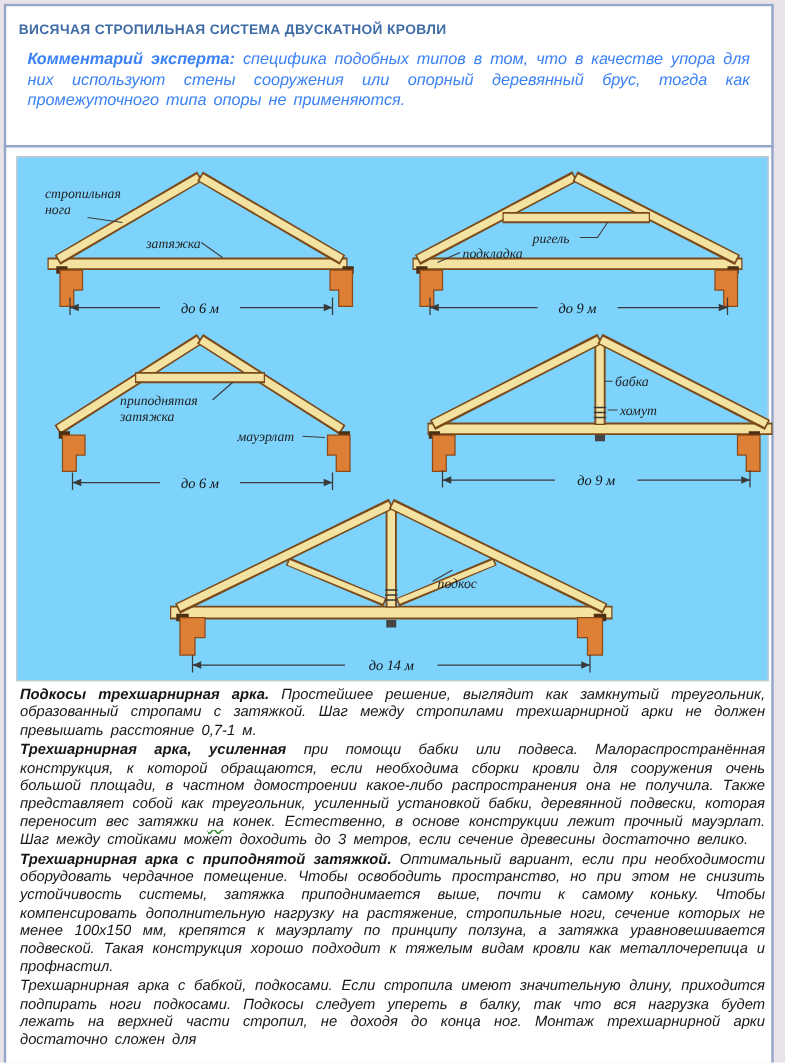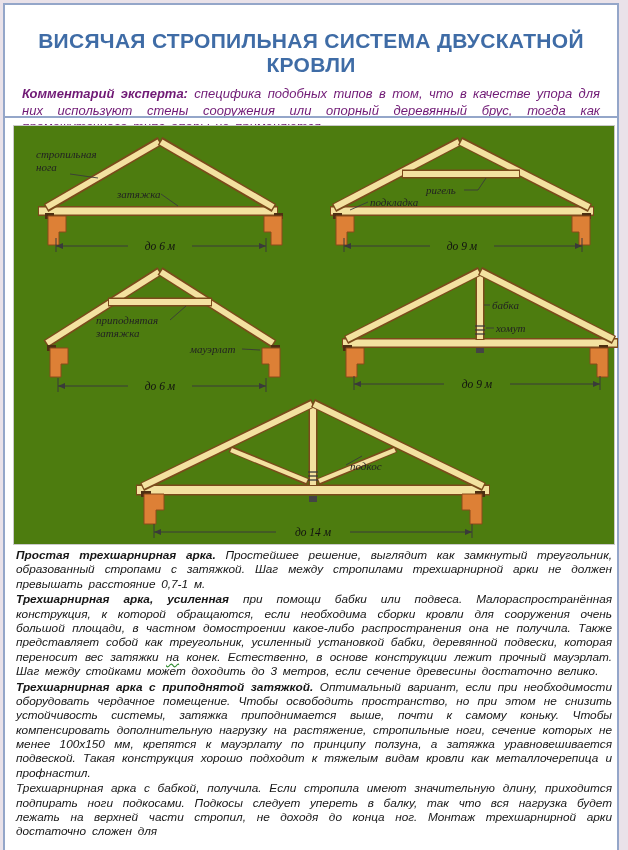--- a/index.html
+++ b/index.html
@@ -1,27 +1,27 @@
 <!DOCTYPE html>
 <html lang="ru"><head>
 <meta charset="utf-8">
 <style>
   html,body{margin:0;padding:0;}
   body{width:628px;height:850px;background:#eae2e9;position:relative;overflow:hidden;
        font-family:"Liberation Sans",sans-serif;}
   .frame{position:absolute;left:3px;top:3px;width:616px;height:860px;
          border:2px solid #94a6c9;background:#ffffff;box-sizing:border-box;}
-  .title{margin:24px 10px 0;text-align:center;font-size:21px;font-weight:bold;
+  .title{margin:13px 10px 0;font-size:11px;font-weight:bold;
          color:#3f6ca6;letter-spacing:.3px;}
-  .comment{margin:9px 17px 0;font-style:italic;color:#701a75;font-size:13px;
+  .comment{margin:9px 17px 0;font-style:italic;color:#3b82f6;font-size:13px;
            line-height:1.28;text-align:justify;word-spacing:2px;}
   .comment-lead{font-weight:bold;}
   .divider{position:absolute;left:-2px;right:-2px;top:111px;height:2px;background:#94a6c9;}
   .diagram-box{position:absolute;left:8px;top:120px;width:600px;height:418px;
-               border:1px solid #c9c9c9;background:#4d7c0f;}
+               border:1px solid #c9c9c9;background:#7dd3fc;}
   figure.truss{margin:0;position:absolute;}
   .t1{left:6px;top:6px;}  .t2{left:304px;top:6px;}
   .t3{left:6px;top:136px;text-align:right;} .t4{left:318px;top:136px;}
   .t5{left:94px;top:266px;}
   svg{display:block;}
   .wo{stroke:#7b4a1b;fill:none;}
   .wf{stroke:#f3e2a0;fill:none;}
   .post{fill:#dd8036;stroke:#8a4a1a;stroke-width:1;}
   .cap{fill:#4d2f12;}
   .lead-line{stroke:#3a3a3a;stroke-width:.9;fill:none;}
@@ -267,24 +267,24 @@
             <polygon class="dim-arrow" points="46,140 53,137 53,143"></polygon>
             <polygon class="dim-arrow" points="364,140 357,137 357,143"></polygon>
           </g>
           <text class="dim-text" x="205" y="144">до 14 м</text>
         </svg>
       </figure>
 
     </div>
 
     <div class="bodytext">
-      <p><span class="lead">Простая трехшарнирная арка.</span> <span>Простейшее решение, выглядит как замкнутый треугольник, образованный стропами с затяжкой. Шаг между стропилами трехшарнирной арки не должен превышать расстояние 0,7-1 м.</span></p>
+      <p><span class="lead">Подкосы трехшарнирная арка.</span> <span>Простейшее решение, выглядит как замкнутый треугольник, образованный стропами с затяжкой. Шаг между стропилами трехшарнирной арки не должен превышать расстояние 0,7-1 м.</span></p>
 
       <p><span class="lead">Трехшарнирная арка, усиленная</span> <span>при помощи бабки или подвеса. Малораспространённая конструкция, к которой обращаются, если необходима сборки кровли для сооружения очень большой площади, в частном домостроении какое-либо распространения она не получила. Также представляет собой как треугольник, усиленный установкой бабки, деревянной подвески, которая переносит вес затяжки</span> <span class="spellcheck">на</span> <span>конек. Естественно, в основе конструкции лежит прочный мауэрлат. Шаг между стойками может доходить до 3 метров, если сечение древесины достаточно велико.</span></p>
 
       <p><span class="lead">Трехшарнирная арка с приподнятой затяжкой.</span> <span>Оптимальный вариант, если при необходимости оборудовать чердачное помещение. Чтобы освободить пространство, но при этом не снизить устойчивость системы, затяжка приподнимается выше, почти к самому коньку. Чтобы компенсировать дополнительную нагрузку на растяжение, стропильные ноги, сечение которых не менее 100х150 мм, крепятся к мауэрлату по принципу ползуна, а затяжка уравновешивается подвеской. Такая конструкция хорошо подходит к тяжелым видам кровли как металлочерепица и профнастил.</span></p>
 
 
-      <p><span class="lead-italic">Трехшарнирная арка с бабкой, получила.</span> <span>Если стропила имеют значительную длину, приходится подпирать ноги подкосами. Подкосы следует упереть в балку, так что вся нагрузка будет лежать на верхней части стропил, не доходя до конца ног. Монтаж трехшарнирной арки достаточно сложен для</span></p>
+      <p><span class="lead-italic">Трехшарнирная арка с бабкой, подкосами.</span> <span>Если стропила имеют значительную длину, приходится подпирать ноги подкосами. Подкосы следует упереть в балку, так что вся нагрузка будет лежать на верхней части стропил, не доходя до конца ног. Монтаж трехшарнирной арки достаточно сложен для</span></p>
     </div>
 
   </div>
 </div>
 
 </body></html>

